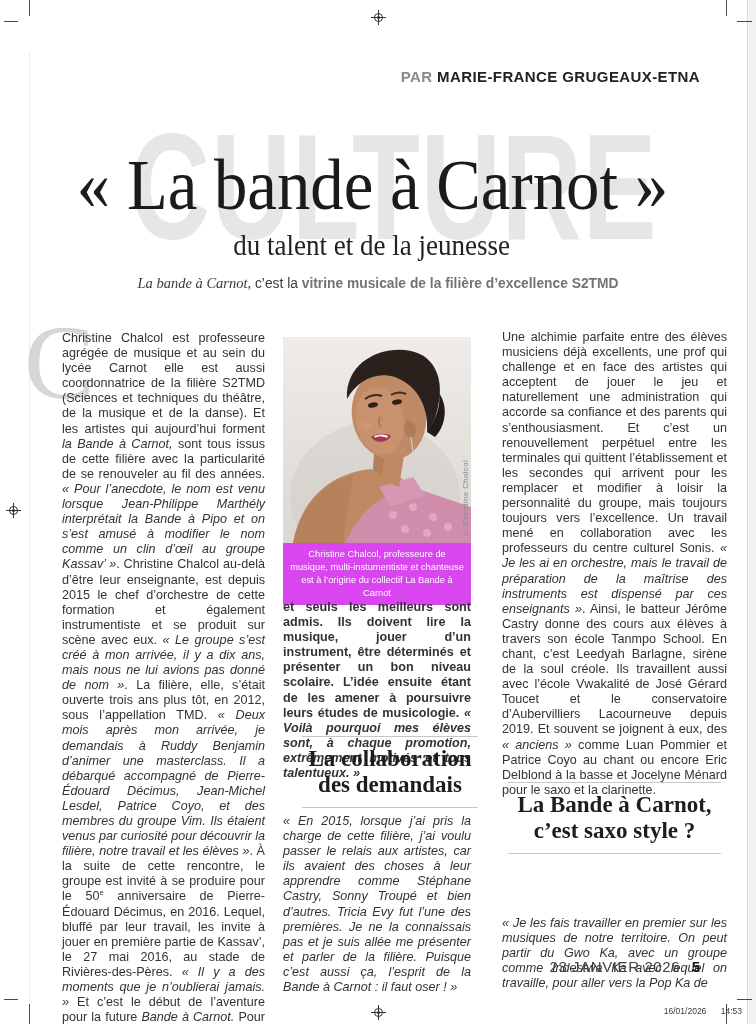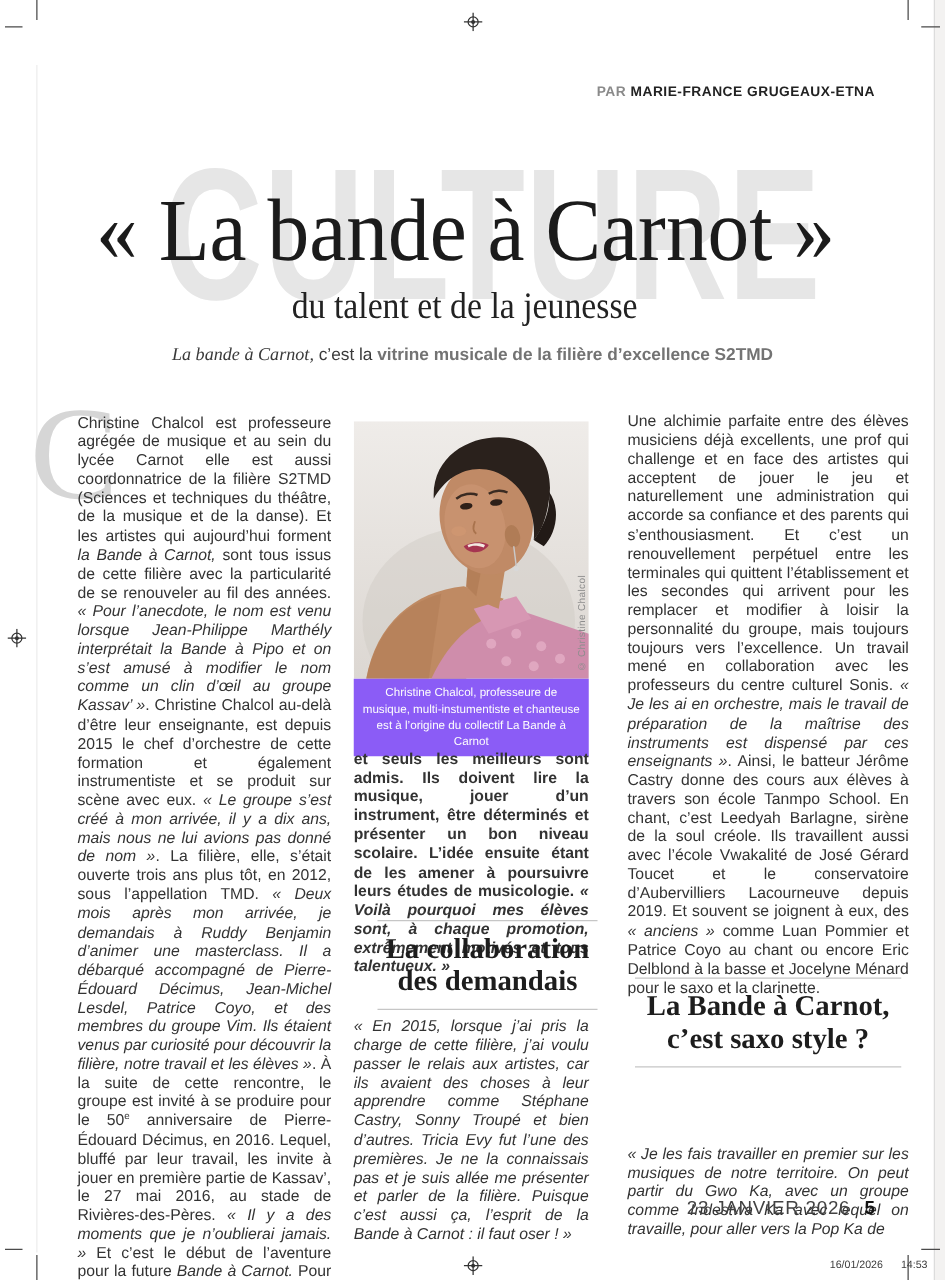--- a/index.html
+++ b/index.html
@@ -7,21 +7,21 @@
         font-family:"Liberation Sans",sans-serif;color:#333;}
   
   .edge-right{position:absolute;right:0;top:0;width:8px;height:100%;background:#f3f2f1;}
   .edge-right-line{position:absolute;left:747px;top:0;width:1px;height:100%;background:#dcdcdc;}
   .edge-left-line{position:absolute;left:29px;top:52px;width:1px;height:950px;background:#ededed;}
   
   .crop{position:absolute;background:#4a4a4a;}
   
   .regmark{position:absolute;}
   
-  .byline{position:absolute;top:68px;right:56px;font-size:11px;letter-spacing:.4px;padding-left:32px;}
+  .byline{position:absolute;top:68px;right:56px;font-size:15px;letter-spacing:.4px;padding-left:32px;}
   .byline .pre{color:#8a8a8a;font-weight:600;}
   .byline .nm{color:#222;font-weight:700;}
   
   .watermark{position:absolute;left:130px;top:112px;font-size:150px;line-height:150px;
              font-weight:700;color:#e6e6e6;white-space:nowrap;transform:scaleX(.74);
              transform-origin:left top;letter-spacing:1px;z-index:0;}
   
   .title-wrap{position:absolute;left:0;right:12px;top:148px;text-align:center;z-index:1;}
   .title{display:inline-block;font-family:"Liberation Serif",serif;font-weight:400;
          font-size:71px;line-height:74px;color:#1b1b1b;white-space:nowrap;
@@ -47,21 +47,21 @@
   .mid-flow1{left:283px;top:600px;width:188px;font-weight:bold;}
   .mid-flow2{left:283px;top:814px;width:188px;}
   .right-flow1{left:502px;top:330px;width:225px;}
   .right-flow2{left:502px;top:884px;width:225px;margin-top:32px;}
   
   .photo{position:absolute;left:283px;top:337px;width:188px;height:206px;z-index:1;}
   .photo svg{display:block;}
   .photo-credit{position:absolute;right:1px;bottom:6px;writing-mode:vertical-rl;
                 transform:rotate(180deg);font-size:8px;color:#8d8d8d;letter-spacing:.3px;}
   .caption{position:absolute;left:283px;top:543px;width:188px;box-sizing:border-box;
-           background:#8b5cf6;color:#fdfdfd;font-size:9.3px;line-height:13px;
+           background:#d946ef;color:#fdfdfd;font-size:9.3px;line-height:13px;
            text-align:center;padding:5px 7px;z-index:1;}
   
   .section-head{position:absolute;text-align:center;z-index:1;}
   .section-head .rule{height:1px;background:#c6c6c6;margin:0 6px;}
   .section-head .head-lines{font-family:"Liberation Serif",serif;font-weight:700;
         font-size:23px;line-height:26px;color:#1d1d1d;margin:9px 0;}
   .collab-head{left:296px;top:736px;width:188px;}
   .style-head{left:502px;top:782px;width:225px;}
   
   .page-footer{position:absolute;top:958px;right:56px;z-index:1;white-space:nowrap;}

